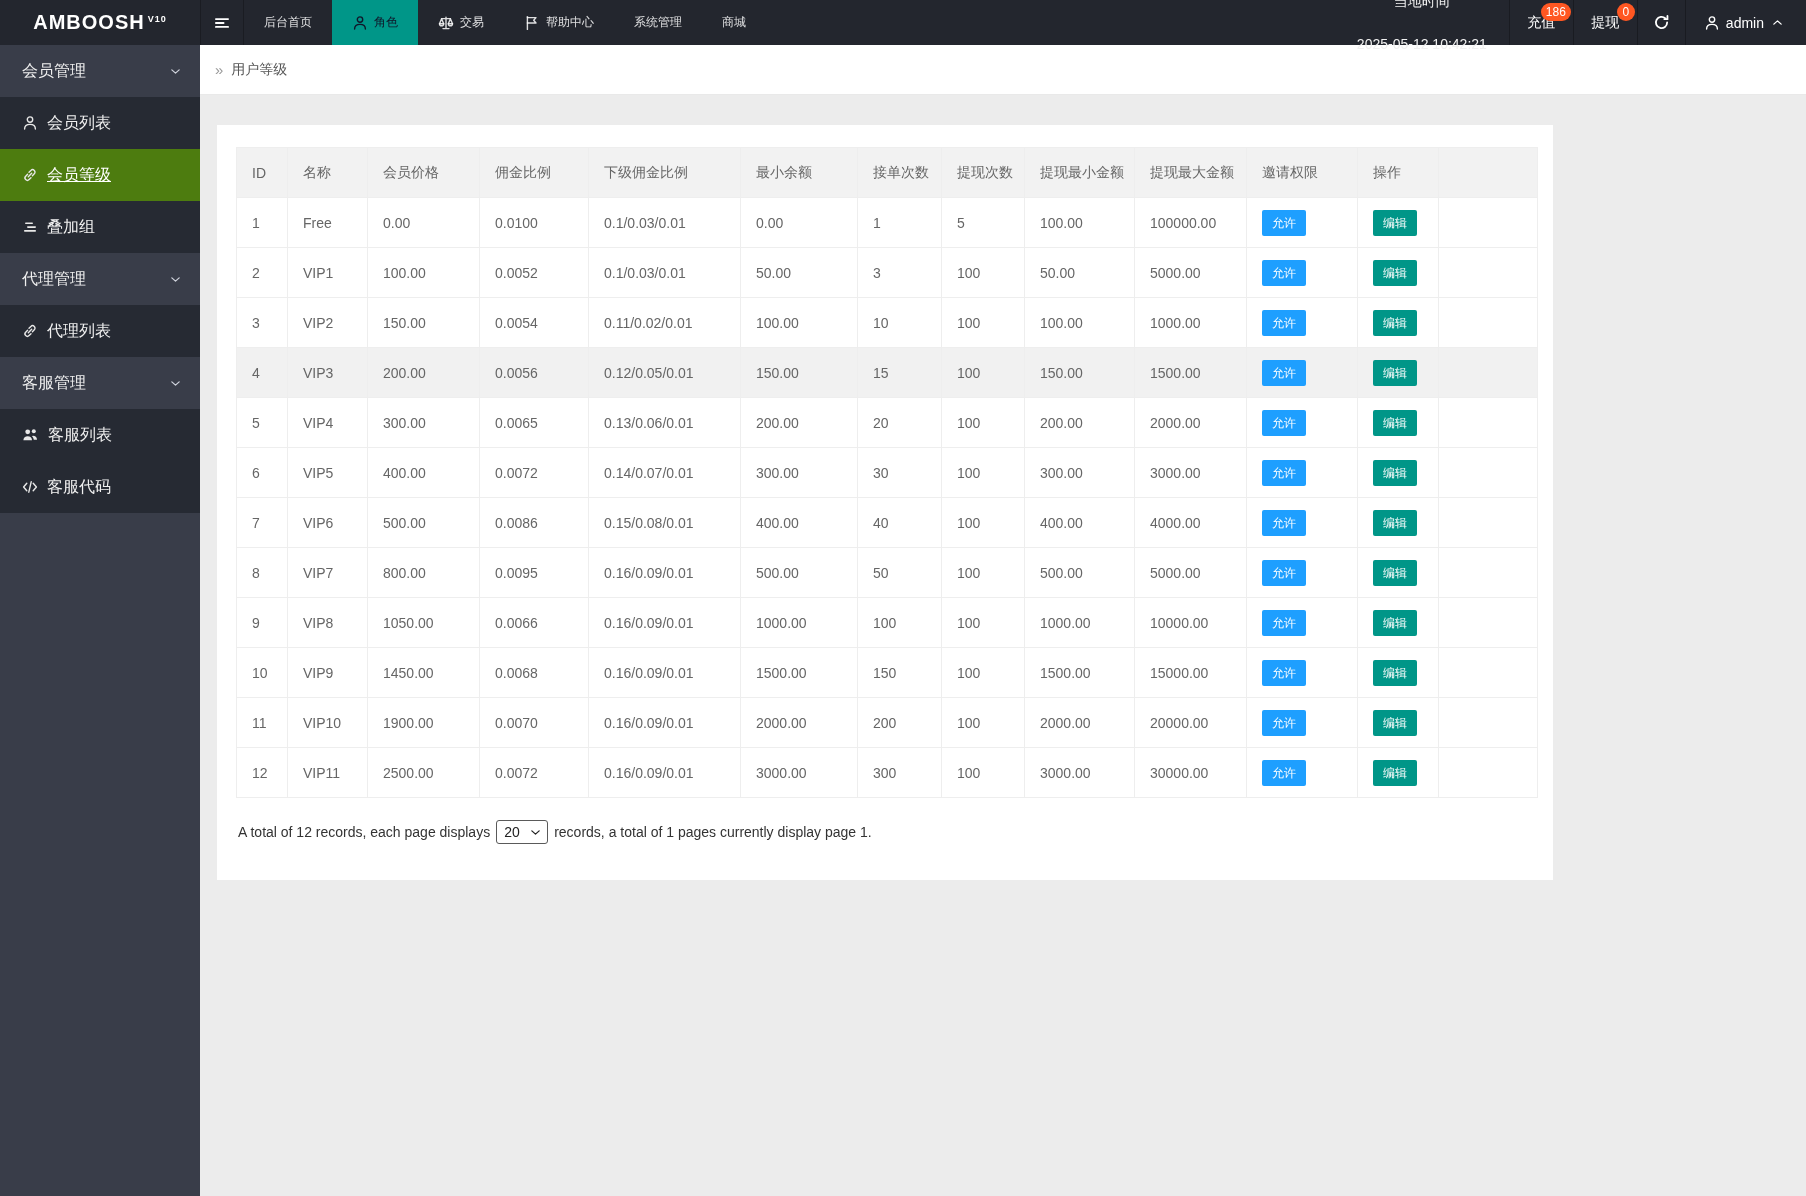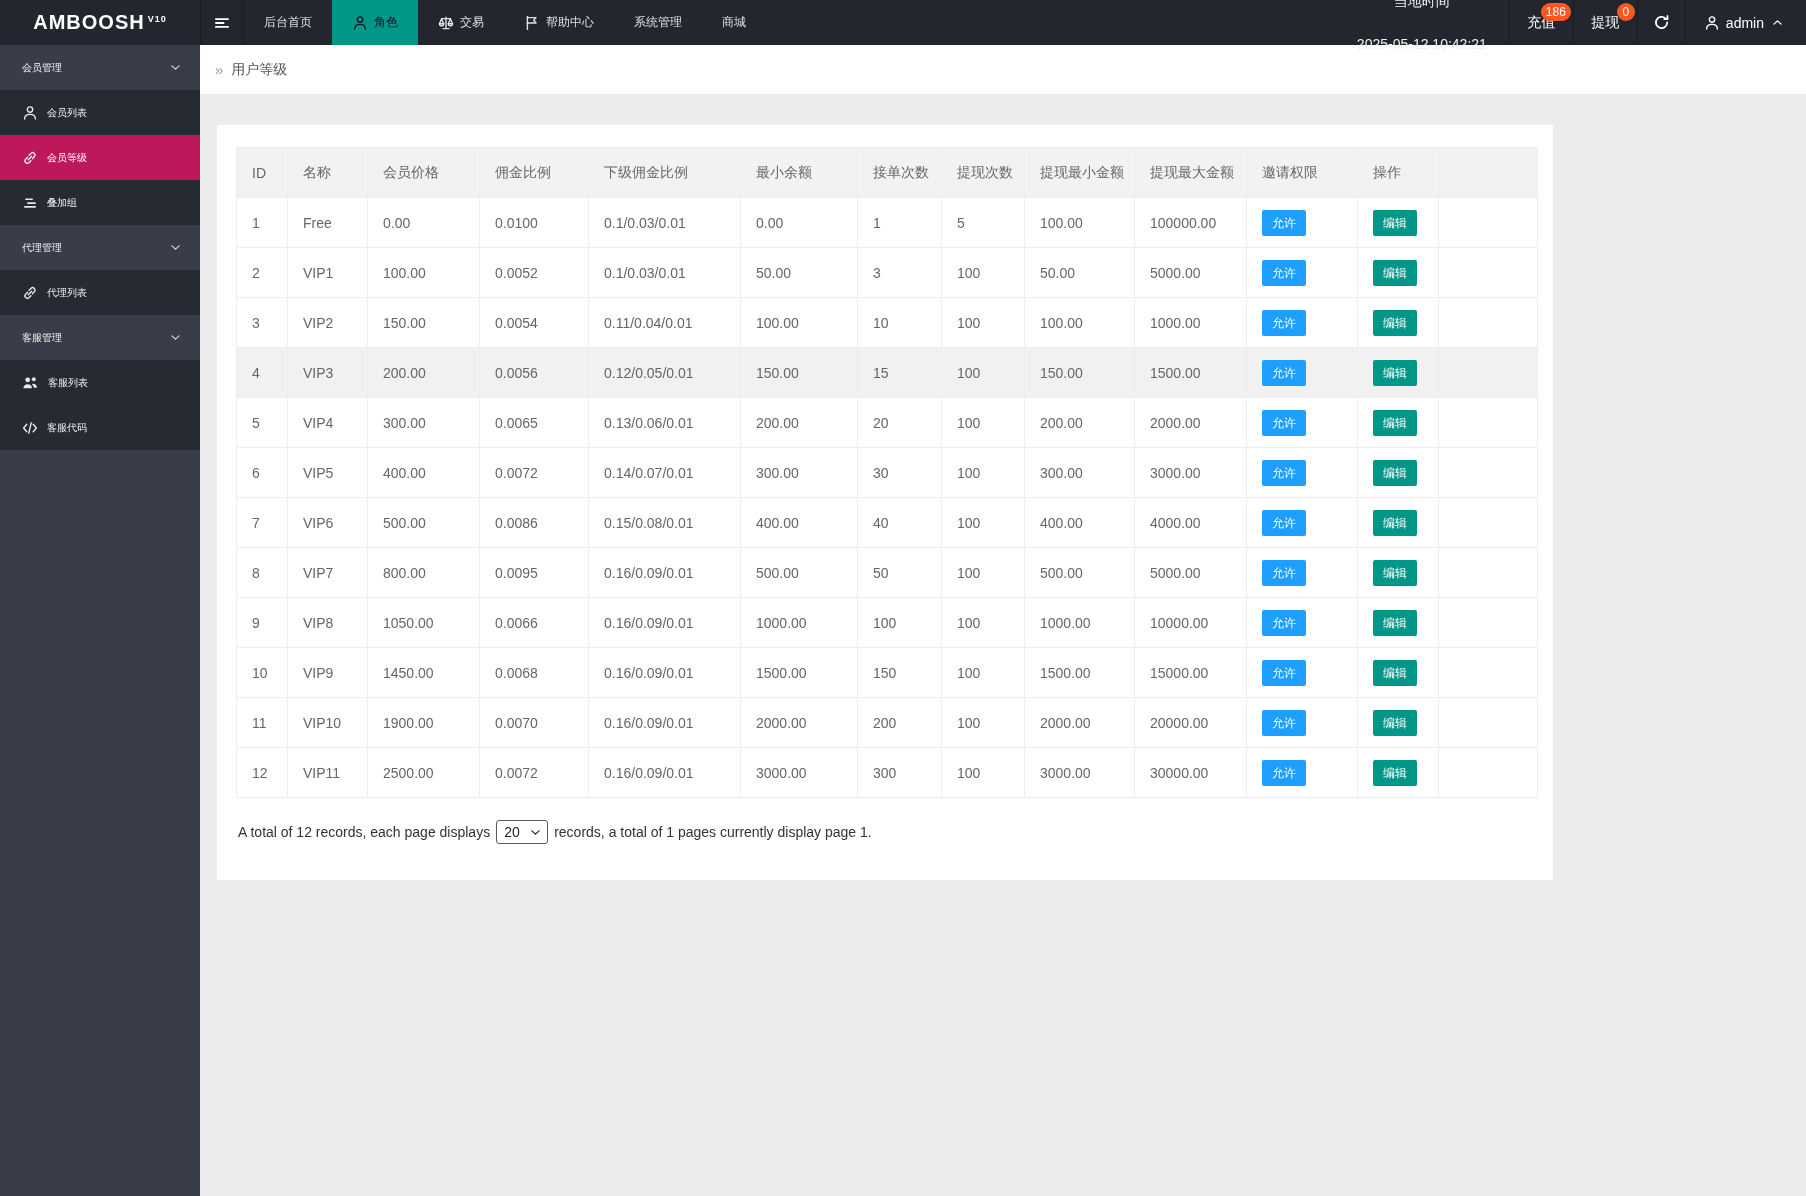--- a/index.html
+++ b/index.html
@@ -52,28 +52,28 @@
     align-items:center; justify-content:center; color:#fff; cursor:pointer; }
   .tn-admin { display:flex; align-items:center; color:#fff; font-size:14px;
     padding:0 22px 0 18px; cursor:pointer; border-left:1px solid rgba(0,0,0,.28); }
   .tn-admin .aname { margin:0 7px 0 6px; }
   
   .sidebar {
     position:absolute; top:45px; left:0; width:200px; bottom:0;
     background:#393D49; z-index:20;
   }
   .sb-item {
-    height:45px; display:flex; align-items:center; padding:0 18px 0 22px;
-    color:#f0f0f0; font-size:10px; cursor:pointer; position:relative;
+    height:52px; display:flex; align-items:center; padding:0 18px 0 22px;
+    color:#f0f0f0; font-size:16px; cursor:pointer; position:relative;
   }
   .sb-item .sicon { display:flex; margin-right:9px; color:#e8e8e8; }
   .sb-item.group { background:#393D49; }
   .sb-item.group .chev { margin-left:auto; display:flex; color:#cfd3dc; }
   .sb-item.child { background:#262A33; }
-  .sb-item.child.active { background:#be185d; color:#fff; }
+  .sb-item.child.active { background:#4d7c0f; color:#fff;text-decoration:underline; }
   
   .main { position:absolute; top:45px; left:200px; right:0; bottom:0; background:#ececec; }
   .breadcrumb {
     height:50px; background:#fff; display:flex; align-items:center;
     padding-left:15px; font-size:14px; border-bottom:1px solid #e9e9e9;
   }
   .breadcrumb .arrow { color:#999; font-size:15px; margin-right:8px; }
   .breadcrumb .title { color:#555; }
   .card {
     background:#fff; margin:30px 253px 0 17px; padding:22px 15px 36px 19px;
@@ -359,21 +359,21 @@
             <td>5000.00</td>
             <td><span class="btn btn-allow">允许</span></td>
             <td><span class="btn btn-edit">编辑</span></td>
             <td></td>
           </tr>
           <tr>
             <td>3</td>
             <td>VIP2</td>
             <td>150.00</td>
             <td>0.0054</td>
-            <td>0.11/0.04/0.01</td>
+            <td>0.11/0.02/0.01</td>
             <td>100.00</td>
             <td>10</td>
             <td>100</td>
             <td>100.00</td>
             <td>1000.00</td>
             <td><span class="btn btn-allow">允许</span></td>
             <td><span class="btn btn-edit">编辑</span></td>
             <td></td>
           </tr>
           <tr class="hl">

